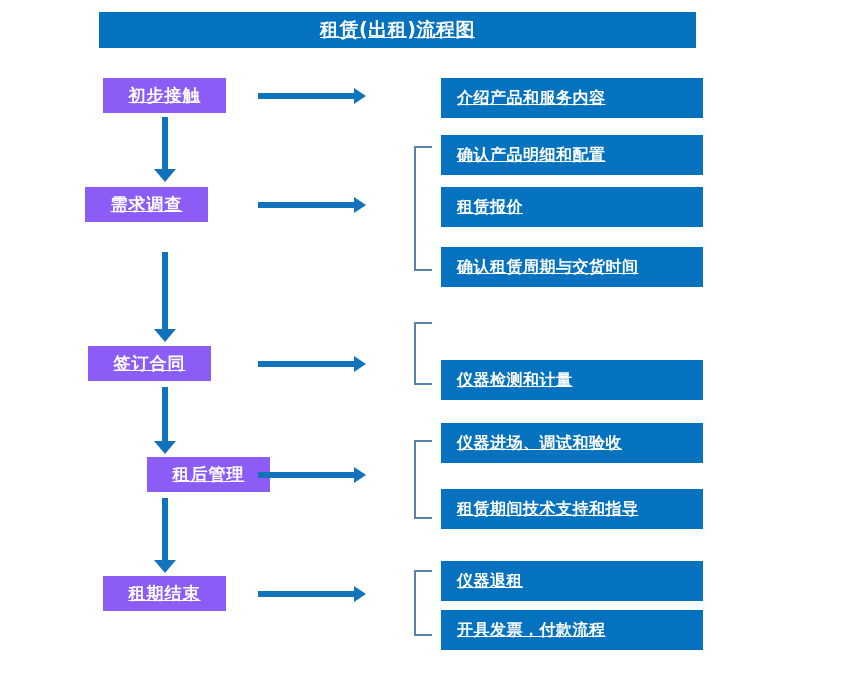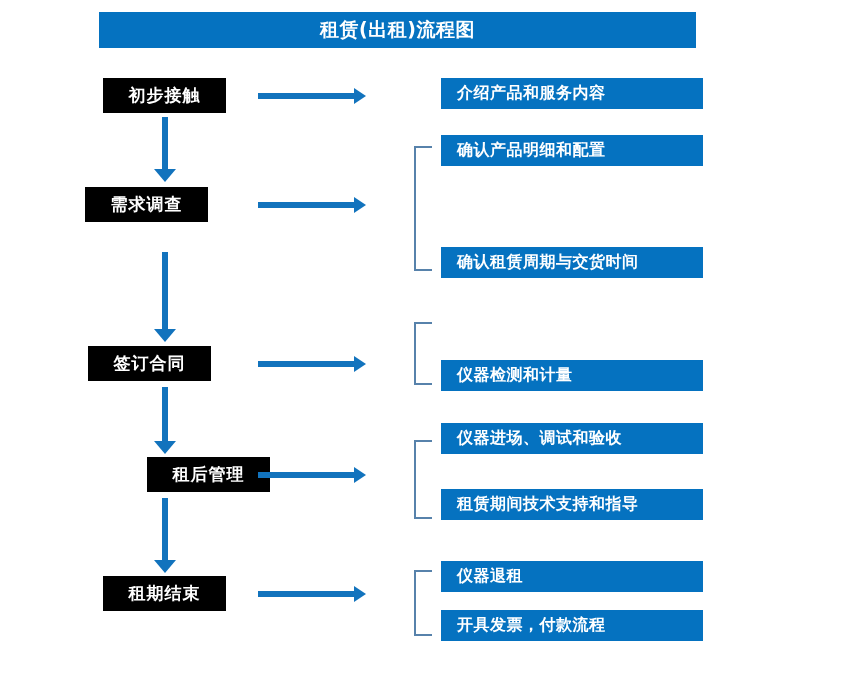--- a/index.html
+++ b/index.html
@@ -1,15 +1,15 @@
 <!DOCTYPE html>
 <html><head>
 <meta charset="utf-8">
 <style>
-  * { box-sizing: border-box; }
+  * { box-sizing: border-box; text-decoration: underline; }
   html, body {
     margin: 0;
     padding: 0;
     background: #ffffff;
   }
   body {
     font-family: "DejaVu Sans", "Liberation Sans", sans-serif;
   }
   #canvas {
     position: relative;
@@ -34,36 +34,36 @@
     font-size: 19px;
     font-weight: bold;
     letter-spacing: 0.5px;
   }
 
   
   .stage-box {
     position: absolute;
     width: 123px;
     height: 35px;
-    background: #000000;
+    background: #8b5cf6;
     color: #ffffff;
     display: flex;
     align-items: center;
     justify-content: center;
     font-size: 17px;
     font-weight: bold;
     letter-spacing: 1px;
   }
 
   
   .detail-box {
     position: absolute;
     left: 441px;
     width: 262px;
-    height: 31px;
+    height: 40px;
     background: #0572c0;
     color: #ffffff;
     display: flex;
     align-items: center;
     padding-left: 16px;
     font-size: 16px;
     font-weight: bold;
     letter-spacing: 0.5px;
   }
 
@@ -173,20 +173,21 @@
   </div>
 
   <div class="bracket" style="left:414px; top:146px; height:125px;"></div>
   <div class="bracket" style="left:414px; top:322px; height:63px;"></div>
   <div class="bracket" style="left:414px; top:440px; height:79px;"></div>
   <div class="bracket" style="left:414px; top:570px; height:66px;"></div>
 
   <div class="detail-box" style="top:78px;">介绍产品和服务内容</div>
 
   <div class="detail-box" style="top:135px;">确认产品明细和配置</div>
+  <div class="detail-box" style="top:187px;">租赁报价</div>
   <div class="detail-box" style="top:247px;">确认租赁周期与交货时间</div>
 
   <div class="detail-box" style="top:360px;">仪器检测和计量</div>
 
   <div class="detail-box" style="top:423px;">仪器进场、调试和验收</div>
   <div class="detail-box" style="top:489px;">租赁期间技术支持和指导</div>
 
   <div class="detail-box" style="top:561px;">仪器退租</div>
   <div class="detail-box" style="top:610px;">开具发票，付款流程</div>
 

